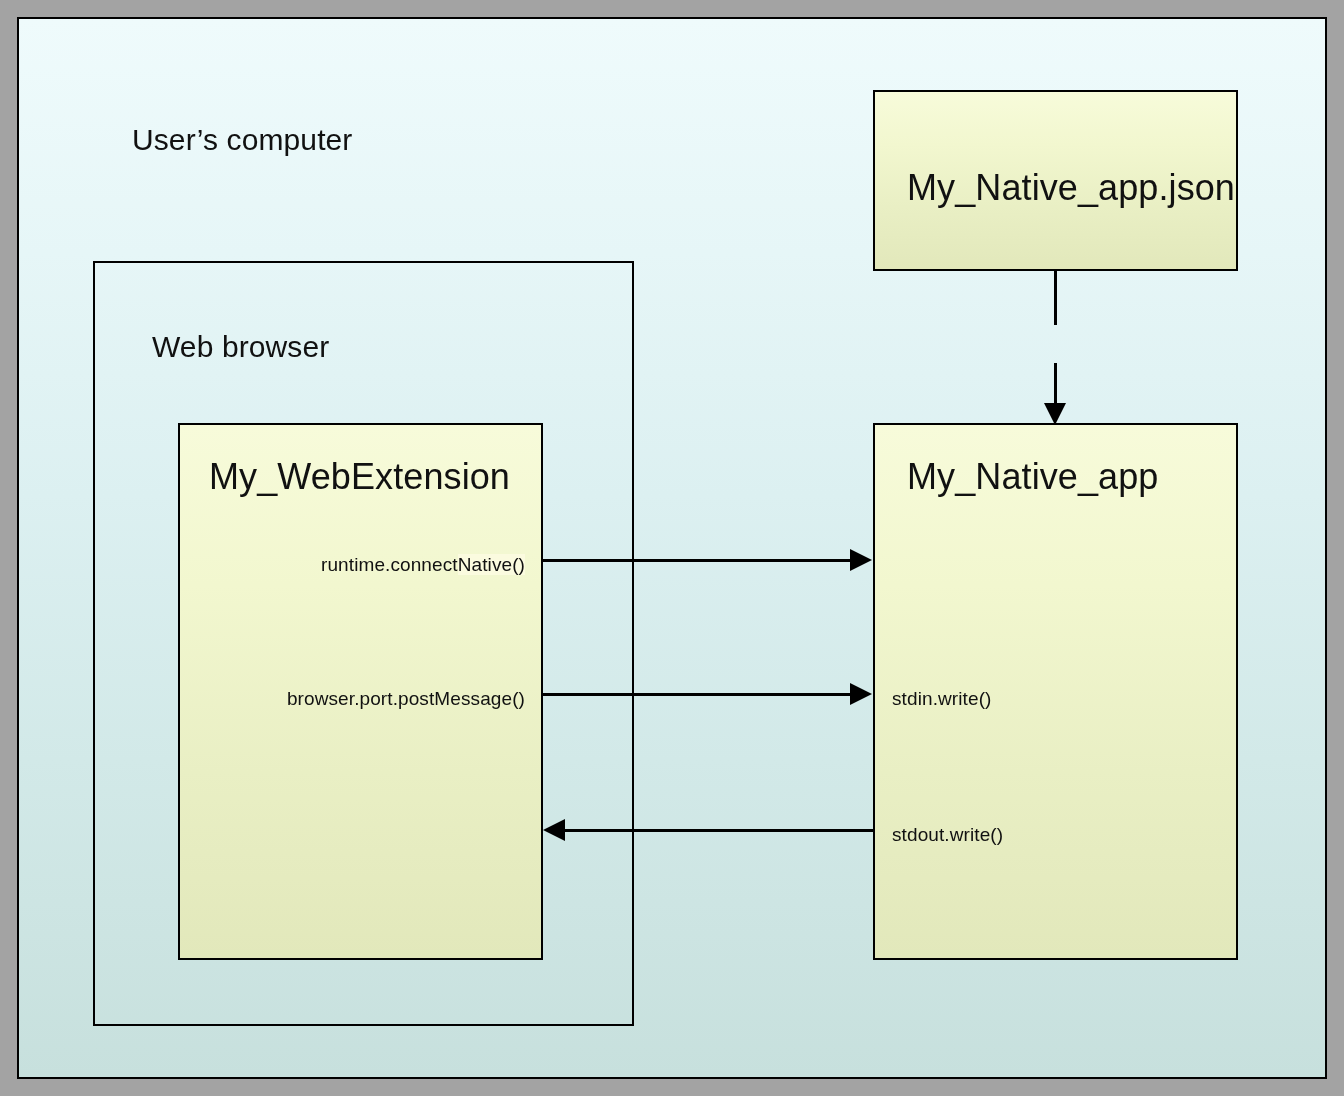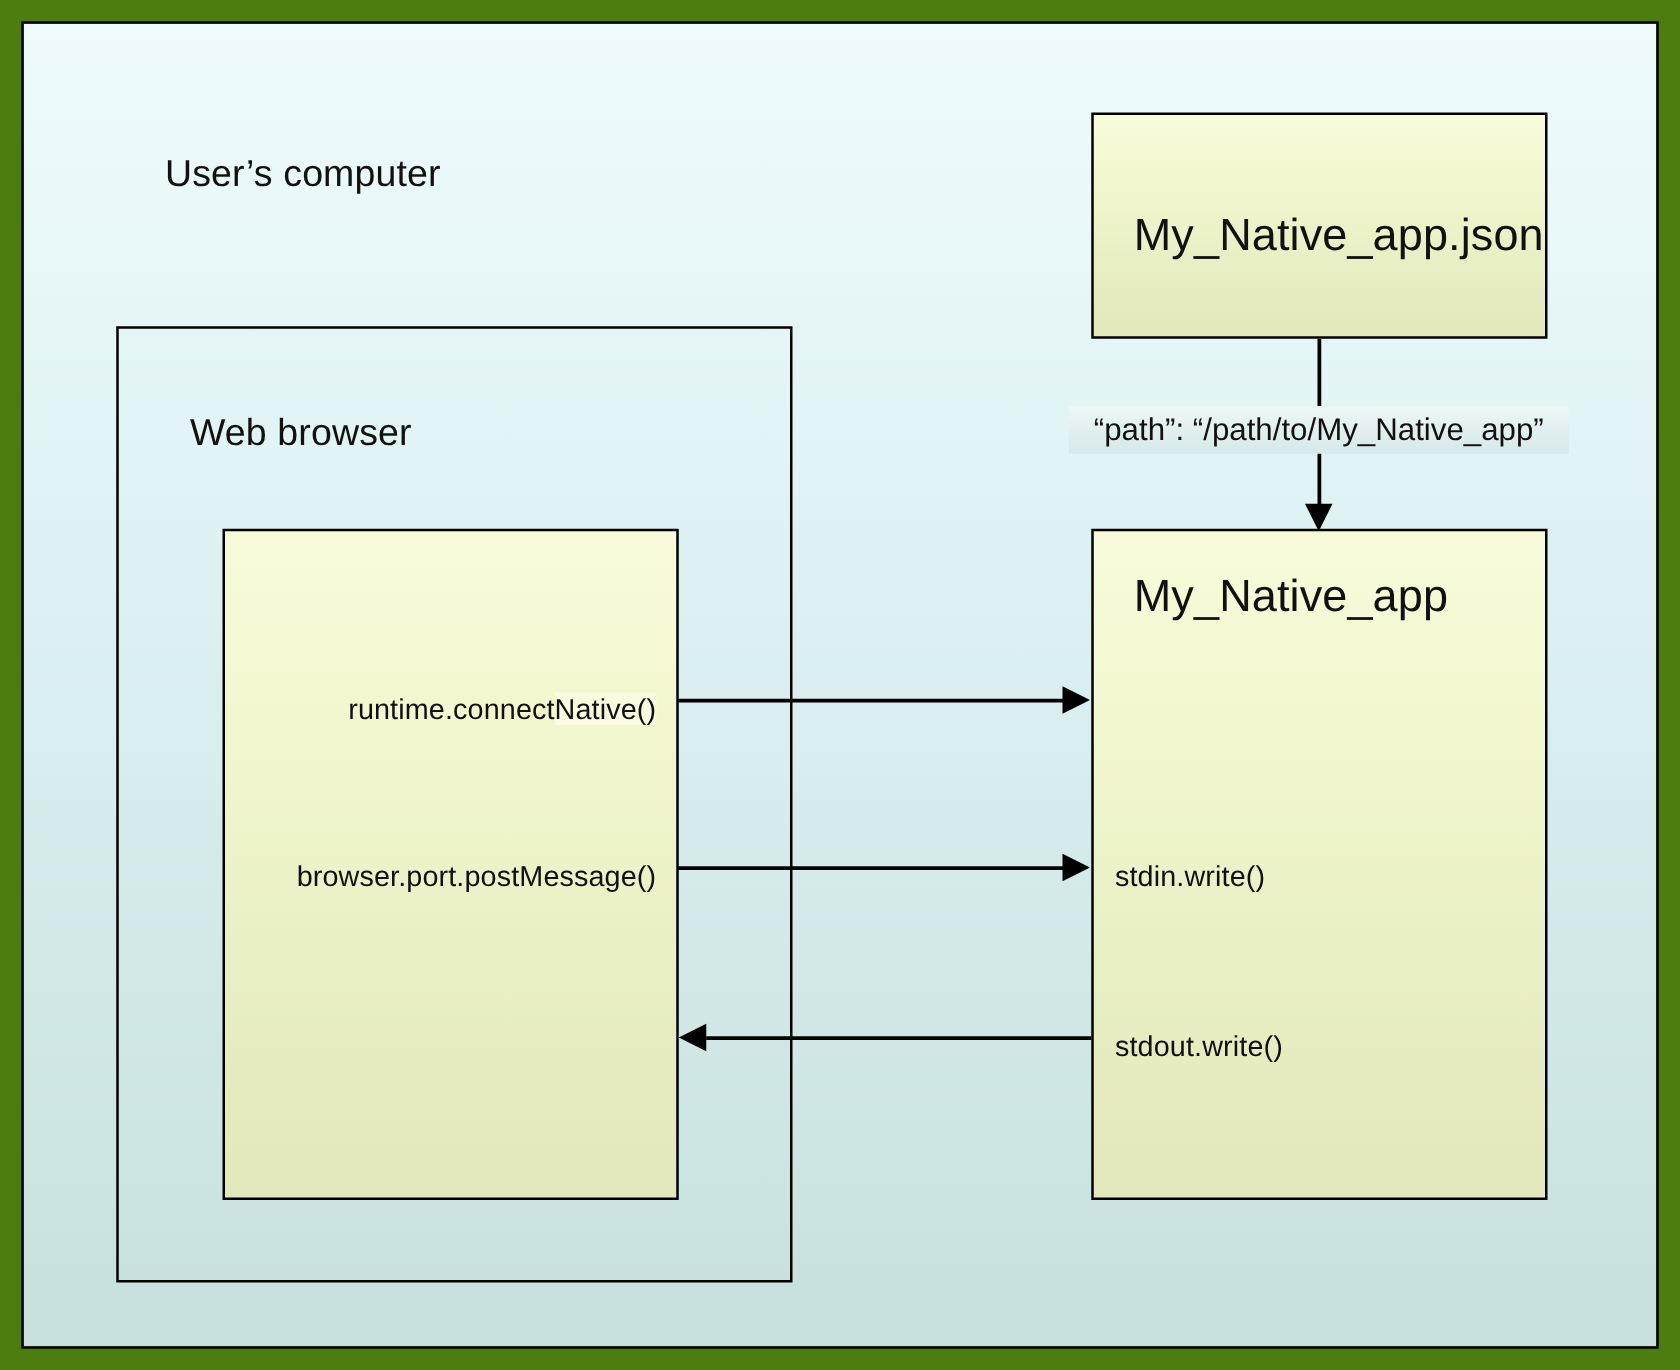--- a/index.html
+++ b/index.html
@@ -13,21 +13,21 @@
     overflow: hidden;
     font-family: "Liberation Sans", sans-serif;
   }
 
   
   #diagram-root {
     position: absolute;
     left: 0; top: 0;
     width: 1344px;
     height: 1096px;
-    background: #4d7c0f;
+    background: #a3a3a3;
     text-decoration: underline;
   }
   .canvas-frame {
     position: absolute;
     left: 17px;
     top: 17px;
     width: 1310px;
     height: 1062px;
     border: 2px solid #000;
     box-sizing: border-box;
@@ -59,21 +59,21 @@
   }
   .box-title {
     position: absolute;
     font-size: 36px;
     color: #111;
     white-space: nowrap;
     letter-spacing: 0.1px;
   }
   .api-label {
     position: absolute;
-    font-size: 23px;
+    font-size: 19px;
     color: #111;
     white-space: nowrap;
     letter-spacing: 0.1px;
   }
   .api-label.right-aligned {
     text-align: right;
   }
   .highlight-run {
     background: #fbfbdf;
   }
@@ -127,31 +127,31 @@
 
 <div id="diagram-root">
   <div class="canvas-frame">
 
     <div class="container-label" style="left:113px; top:104px;">User’s computer</div>
 
     <div class="node plain-box" style="left:74px; top:242px; width:541px; height:765px;"></div>
     <div class="container-label" style="left:133px; top:311px;">Web browser</div>
 
     <div class="node yellow-box" style="left:159px; top:404px; width:365px; height:537px;"></div>
+    <div class="box-title" style="left:190px; top:437px;">My_WebExtension</div>
 
     <div class="api-label right-aligned" style="left:154px; top:535px; width:352px;"><span>runtime.connect</span><span class="highlight-run">Native()</span></div>
 
     <div class="api-label right-aligned" style="left:154px; top:669px; width:352px;">browser.port.postMessage()</div>
 
 
     <div class="node yellow-box" style="left:854px; top:71px; width:365px; height:181px;"></div>
     <div class="box-title" style="left:888px; top:148px;">My_Native_app.json</div>
 
     <div class="v-line" style="left:1035px; top:252px; height:54px;"></div>
-    <div class="path-band" style="left:836px; top:306px; width:400px; height:38px;">“path”: “/path/to/My_Native_app”</div>
     <div class="v-line" style="left:1035px; top:344px; height:48px;"></div>
     <div class="arrowhead down" style="left:1025px; top:384px;"></div>
 
     <div class="node yellow-box" style="left:854px; top:404px; width:365px; height:537px;"></div>
     <div class="box-title" style="left:888px; top:437px;">My_Native_app</div>
 
     <div class="api-label" style="left:873px; top:669px;">stdin.write()</div>
 
     <div class="api-label" style="left:873px; top:805px;">stdout.write()</div>
 

